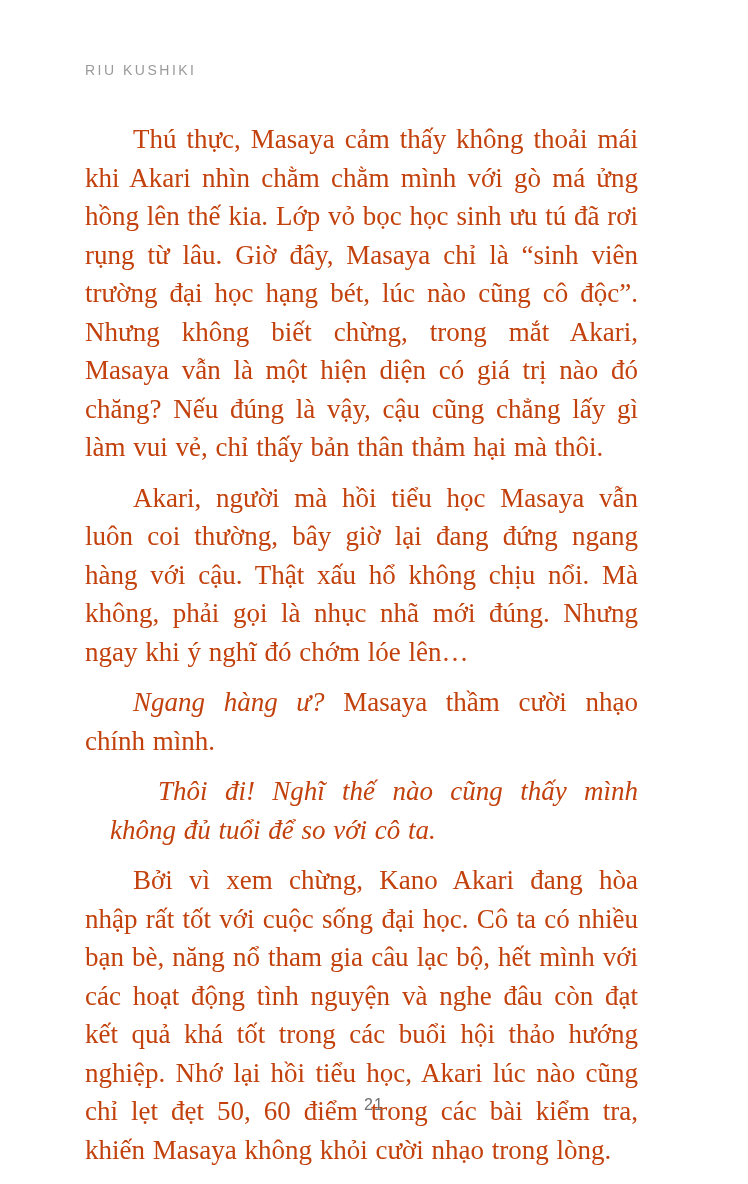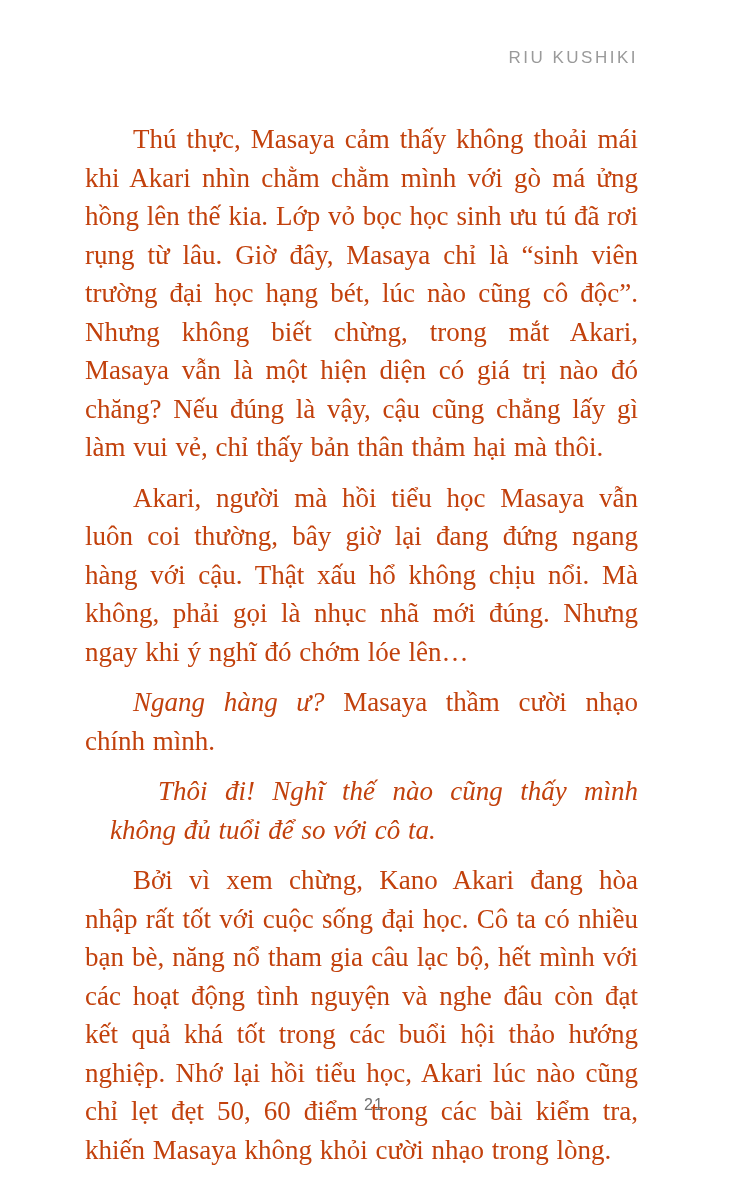--- a/index.html
+++ b/index.html
@@ -10,27 +10,27 @@
   .page {
     position: relative;
     width: 748px;
     height: 1184px;
     background: #ffffff;
     overflow: hidden;
     font-family: "Liberation Serif", serif;
   }
   .running-head {
     position: absolute;
-    top: 48px;
+    top: 62px;
     left: 85px;
     width: 553px;
-    text-align: right;
+    text-align: left;
     font-family: "Liberation Sans", sans-serif;
     font-weight: 400;
-    font-size: 17px;
+    font-size: 14px;
     letter-spacing: 2.5px;
     color: #9a9a9a;
   }
   .text-block {
     position: absolute;
     top: 120px;
     left: 85px;
     width: 553px;
     font-size: 27px;
     line-height: 38.5px;

